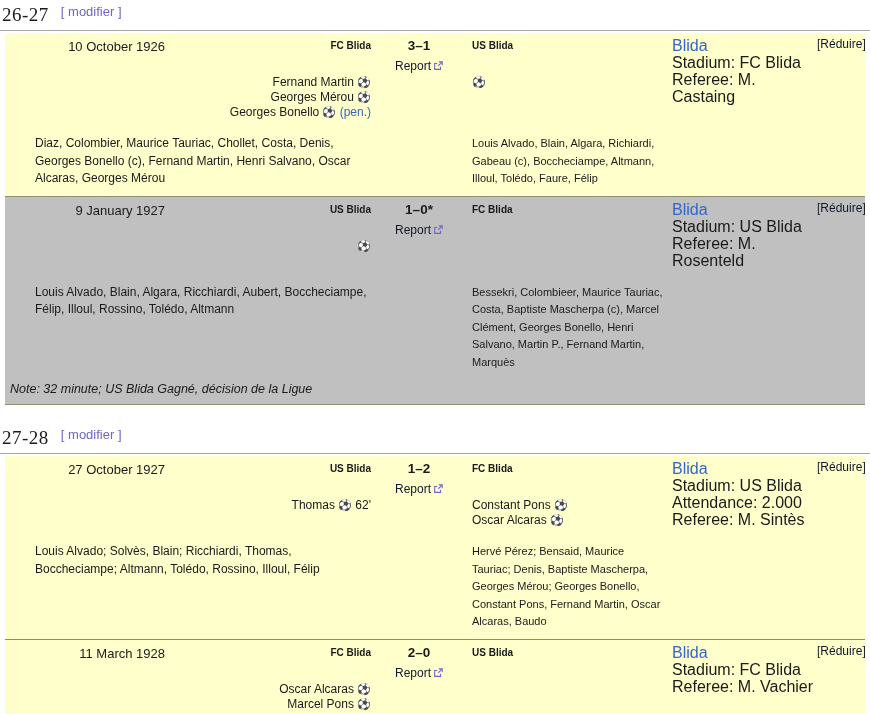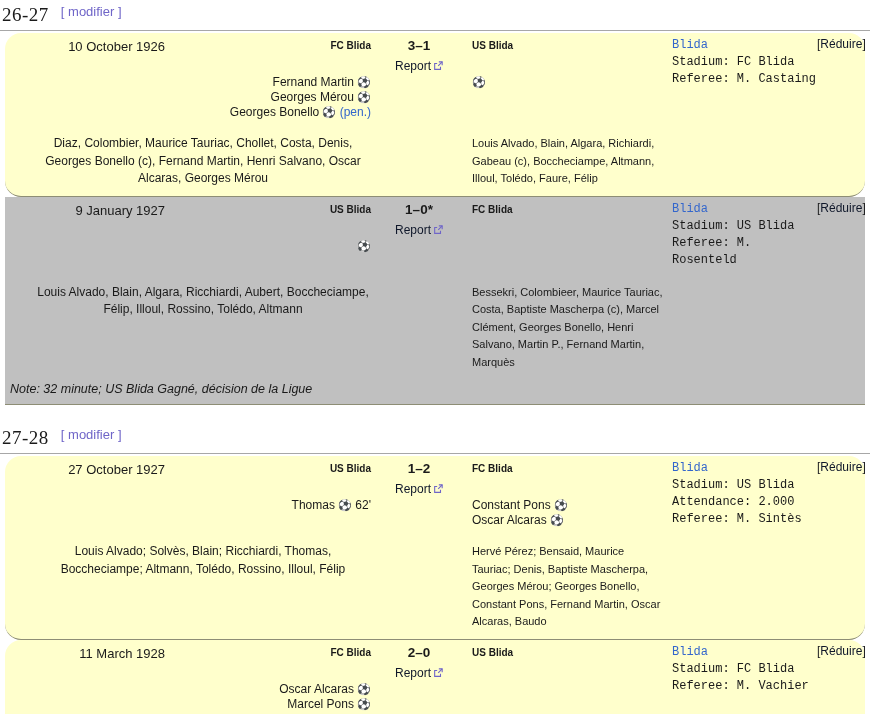--- a/index.html
+++ b/index.html
@@ -25,43 +25,43 @@
   .editlink { font-size:13px; color:#6f65c8; text-decoration:none; cursor:pointer; }
 
   
   .fbox { margin:2px 5px 0 5px; }
   .match {
     display:grid;
     grid-template-columns:160px 208px 92px 205px 147px 1fr;
     border-bottom:1px solid #8d8d75;
     padding:4px 0 8px 0;
   }
-  .match.yellow { background:#ffffcc;border-radius:16px; }
+  .match.yellow { background:#ffffcc; }
   .match.gray   { background:#c0c0c0; }
 
   .c-date     { grid-column:1; grid-row:1; text-align:right; padding-top:1px; line-height:17px; }
   .c-home     { grid-column:2; grid-row:1; text-align:right; padding-right:2px; }
   .c-score    { grid-column:3; grid-row:1; text-align:center; }
   .c-away     { grid-column:4; grid-row:1; padding-left:7px; }
-  .c-info     { grid-column:5; grid-row:1; padding-left:2px; line-height:17px; font-size:12px;font-family:Liberation Mono, monospace; }
+  .c-info     { grid-column:5; grid-row:1; padding-left:2px; line-height:17px; font-size:16px; }
   .c-collapse { grid-column:6; grid-row:1; text-align:right; padding-right:2px; font-size:12px; }
 
   .teamname { font-weight:bold; font-size:10px; line-height:17px; }
   .scorers  { font-size:12px; line-height:15px; margin-top:21px; }
   .scorer-line { white-space:nowrap; }
   .score    { font-weight:bold; font-size:13.5px; line-height:17px; }
   .report   { font-size:12px; line-height:17px; margin-top:4px; }
   .ball     { font-size:11px; color:#000; }
 
   .lnk-blue   { color:#3366cc; text-decoration:none; cursor:pointer; }
   .lnk-purple { color:#0f172a; text-decoration:none; cursor:pointer; }
   .brk        { color:#202122; }
 
   .c-lineup-home {
-    grid-column:1 / 3; grid-row:2; text-align:center;
+    grid-column:1 / 3; grid-row:2; text-align:left;
     padding:15px 2px 0 30px; font-size:12px; line-height:17.5px;
   }
   .c-lineup-away {
     grid-column:4; grid-row:2;
     padding:15px 6px 0 7px; font-size:11px; line-height:17.5px;
   }
   .c-note {
     grid-column:1 / 7; grid-row:3;
     font-style:italic; font-size:12.5px;
     padding:11px 4px 0 5px;

